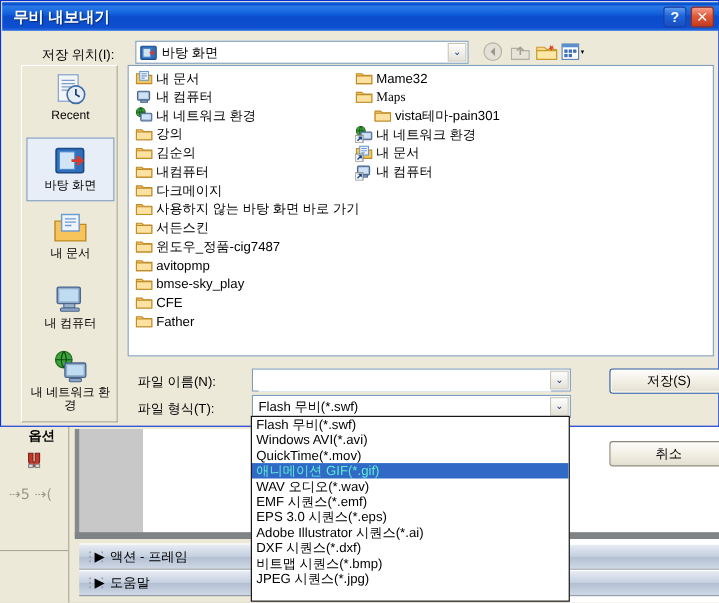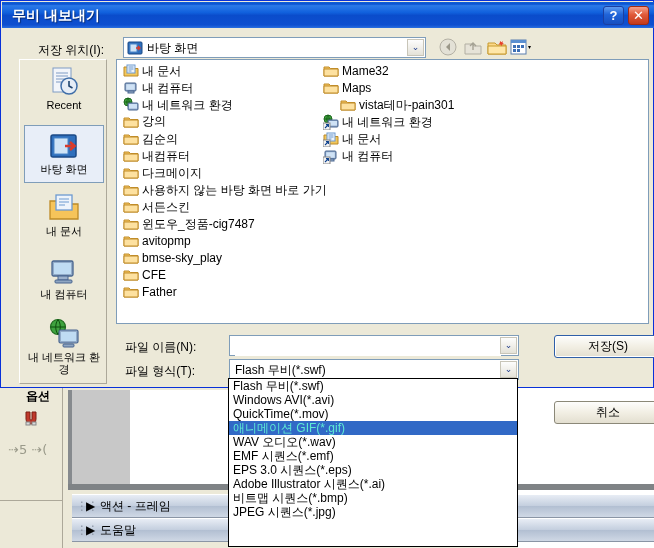--- a/index.html
+++ b/index.html
@@ -293,21 +293,21 @@
             <path d="M1 6h14v7H1z" fill="#fde1a0" stroke="#c08c28"></path>
           </svg></span><span class="flab">CFE</span></div>
       <div class="fitem" style="left: 6px; top: 224px;"><span class="fico"><svg width="16" height="16" viewBox="0 0 16 16">
             <path d="M1 4h5l1.4 1.5H15V13H1z" fill="#f6c663" stroke="#c08c28"></path>
             <path d="M1 6h14v7H1z" fill="#fde1a0" stroke="#c08c28"></path>
           </svg></span><span class="flab">Father</span></div>
       <div class="fitem" style="left: 206px; top: 3px;"><span class="fico"><svg width="16" height="16" viewBox="0 0 16 16">
             <path d="M1 4h5l1.4 1.5H15V13H1z" fill="#f6c663" stroke="#c08c28"></path>
             <path d="M1 6h14v7H1z" fill="#fde1a0" stroke="#c08c28"></path>
           </svg></span><span class="flab">Mame32</span></div>
-      <div class="fitem" style="left: 206px; top: 20px;"><span class="fico"><svg width="16" height="16" viewBox="0 0 16 16">
+      <div class="fitem" style="left: 206px; top: 20px; font-family: Liberation Serif, serif;"><span class="fico"><svg width="16" height="16" viewBox="0 0 16 16">
             <path d="M1 4h5l1.4 1.5H15V13H1z" fill="#f6c663" stroke="#c08c28"></path>
             <path d="M1 6h14v7H1z" fill="#fde1a0" stroke="#c08c28"></path>
           </svg></span><span class="flab">Maps</span></div>
       <div class="fitem" style="left: 223px; top: 37px;"><span class="fico"><svg width="16" height="16" viewBox="0 0 16 16">
             <path d="M1 4h5l1.4 1.5H15V13H1z" fill="#f6c663" stroke="#c08c28"></path>
             <path d="M1 6h14v7H1z" fill="#fde1a0" stroke="#c08c28"></path>
           </svg></span><span class="flab">vista테마-pain301</span></div>
       <div class="fitem" style="left: 206px; top: 54px;"><span class="fico"><svg width="16" height="16" viewBox="0 0 16 16">
             <circle cx="5" cy="5" r="4" fill="#3fa33f" stroke="#1f6a1f"></circle>
             <path d="M1.4 5h7.2M5 1.1c1.6 1.8 1.6 6 0 7.8M5 1.1c-1.6 1.8-1.6 6 0 7.8" stroke="#0d4d0d" fill="none" stroke-width=".7"></path>
@@ -350,15 +350,16 @@
 
 <div id="typedrop">
     <div class="dopt">Flash 무비(*.swf)</div>
     <div class="dopt">Windows AVI(*.avi)</div>
     <div class="dopt">QuickTime(*.mov)</div>
     <div class="dopt sel">애니메이션 GIF(*.gif)</div>
     <div class="dopt">WAV 오디오(*.wav)</div>
     <div class="dopt">EMF 시퀀스(*.emf)</div>
     <div class="dopt">EPS 3.0 시퀀스(*.eps)</div>
     <div class="dopt">Adobe Illustrator 시퀀스(*.ai)</div>
+    <div class="dopt">DXF 시퀀스(*.dxf)</div>
     <div class="dopt">비트맵 시퀀스(*.bmp)</div>
     <div class="dopt">JPEG 시퀀스(*.jpg)</div>
   </div>
 
 </body></html>

